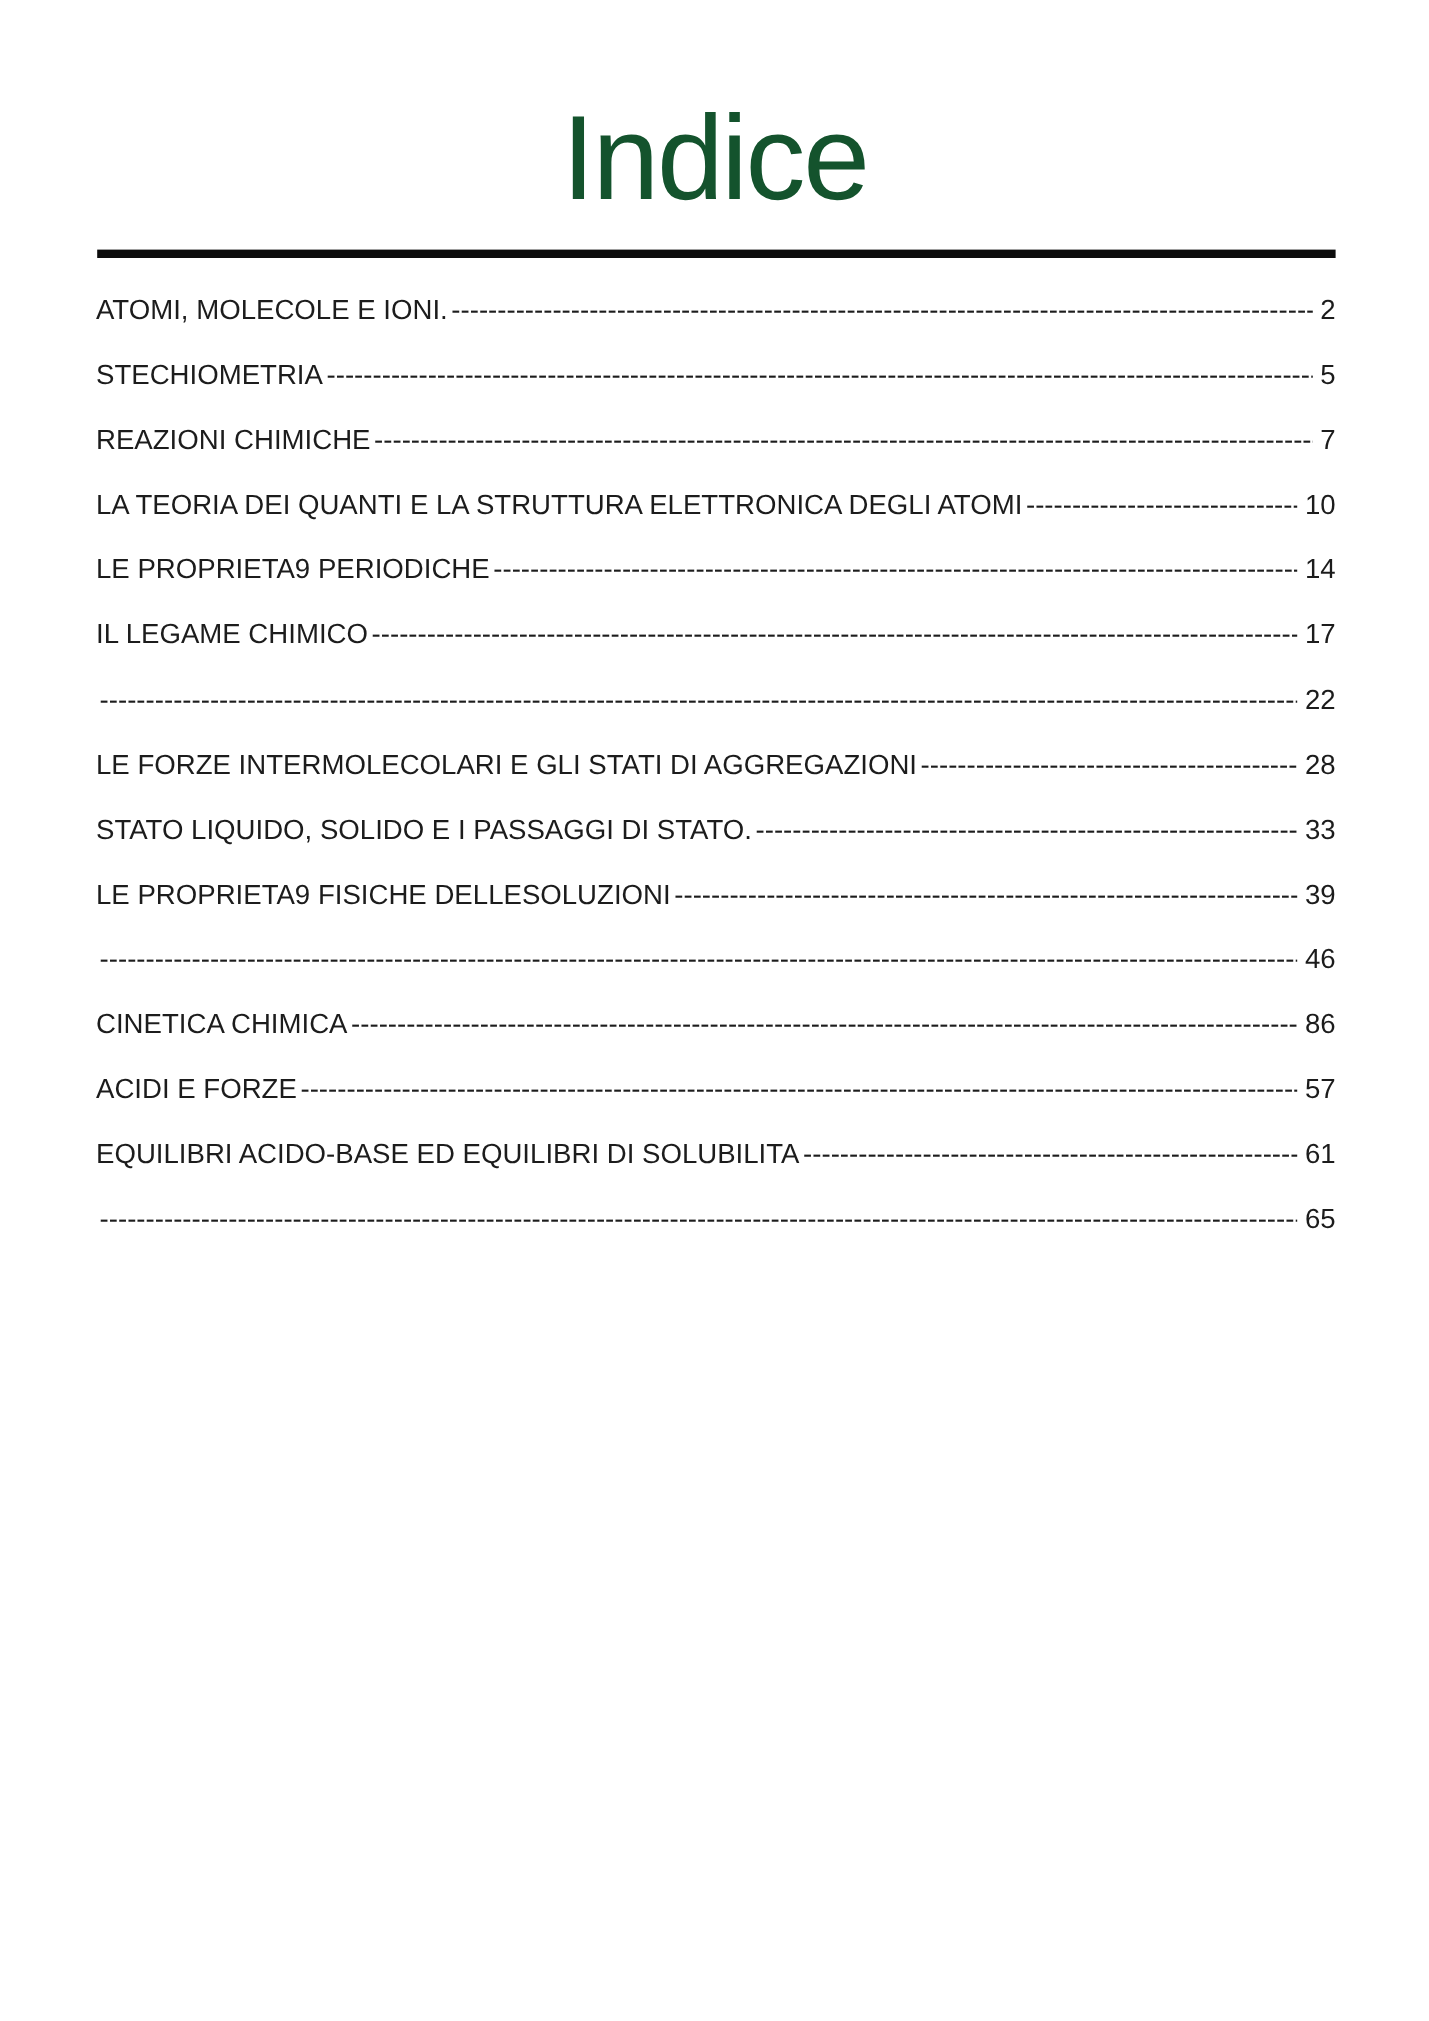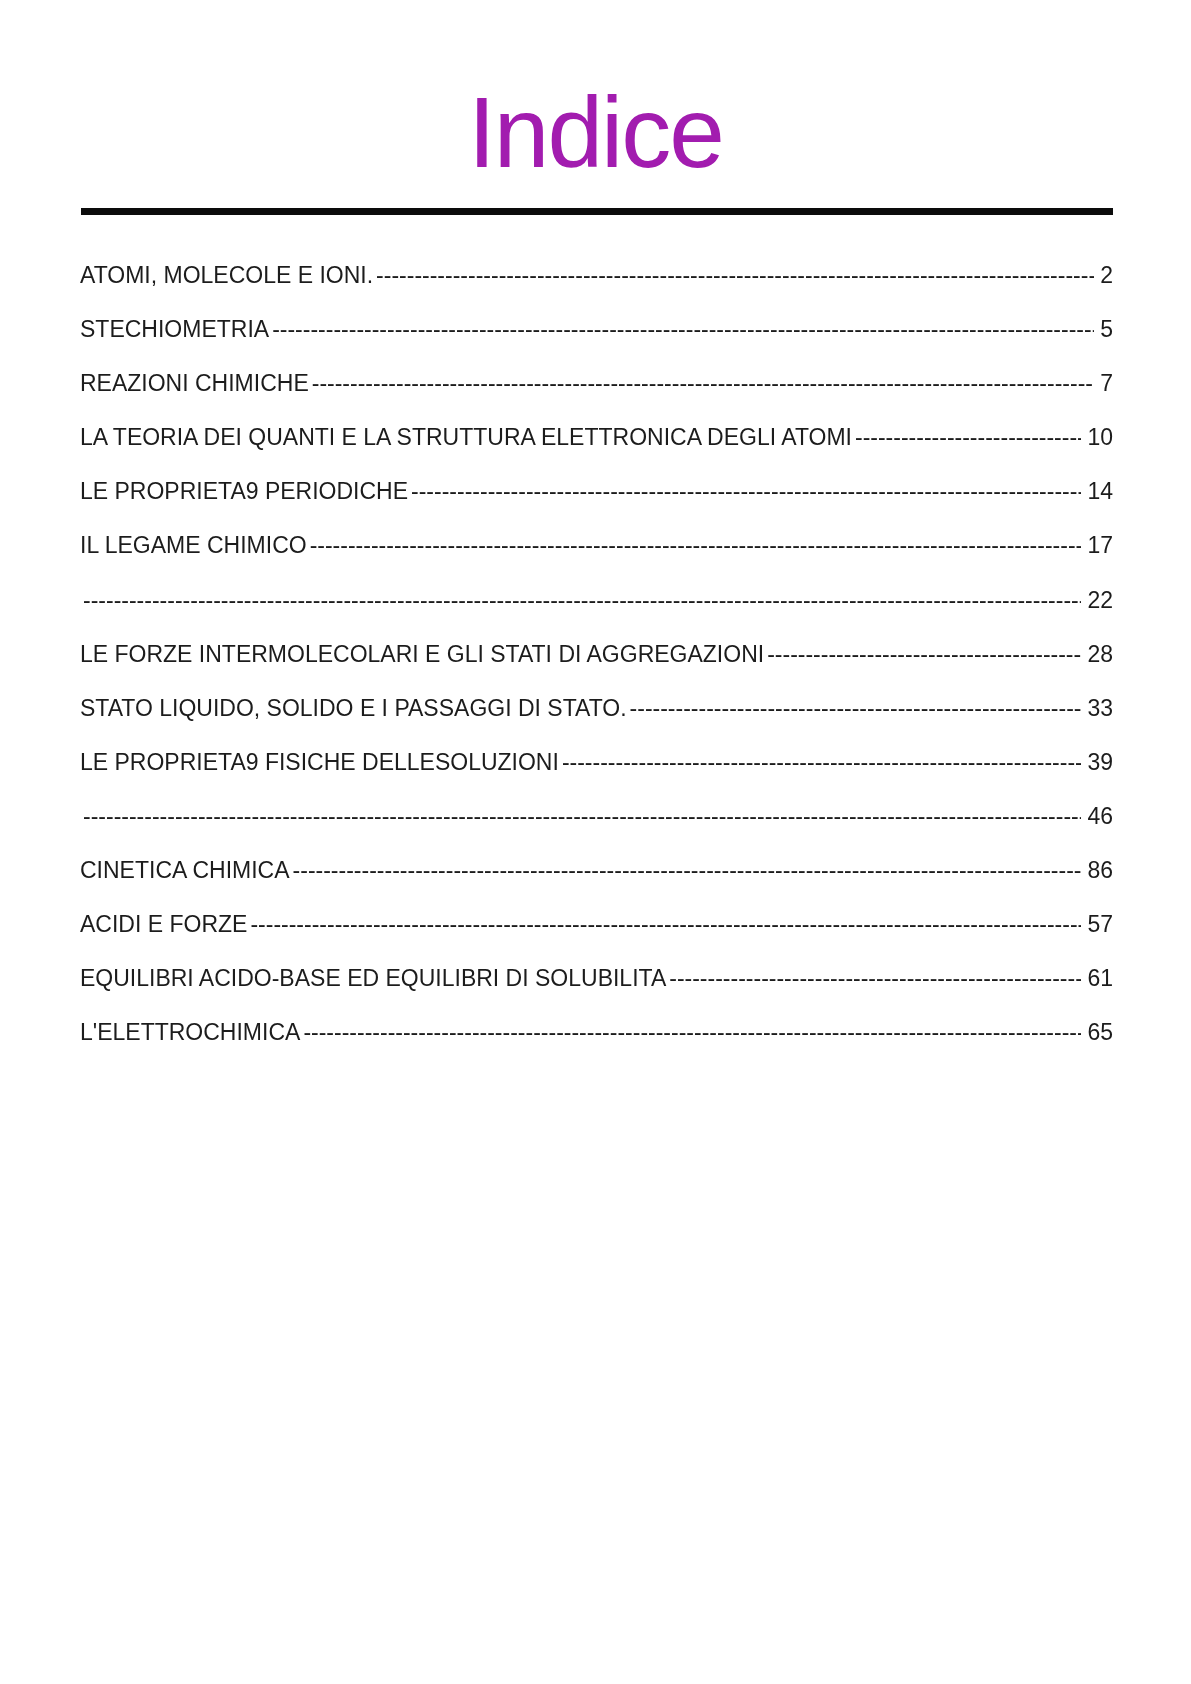--- a/index.html
+++ b/index.html
@@ -20,33 +20,33 @@
     position: absolute;
     top: 82px;
     left: 0;
     width: 100%;
     margin: 0;
     text-align: center;
     font-size: 100px;
     font-weight: 400;
     line-height: 1;
     letter-spacing: -2px;
-    color: #a21caf;
+    color: #14532d;
   }
   .title-rule {
     position: absolute;
     top: 208px;
     left: 81px;
     width: 1032px;
     height: 7px;
     background: #0c0c0c;
   }
   .toc {
     position: absolute;
-    top: 248px;
+    top: 231px;
     left: 80px;
     width: 1033px;
   }
   .toc-row {
     display: flex;
     align-items: stretch;
     height: 54.1px;
     line-height: 54.1px;
     font-size: 23px;
     white-space: nowrap;
@@ -154,19 +154,18 @@
       <span class="toc-page">57</span>
     </div>
 
     <div class="toc-row">
       <span class="toc-title">EQUILIBRI ACIDO-BASE ED EQUILIBRI DI SOLUBILITA</span>
       <span class="toc-leader"></span>
       <span class="toc-page">61</span>
     </div>
 
     <div class="toc-row">
-      <span class="toc-title">L'ELETTROCHIMICA</span>
       <span class="toc-leader"></span>
       <span class="toc-page">65</span>
     </div>
 
   </div>
 </div>
 
 </body></html>

